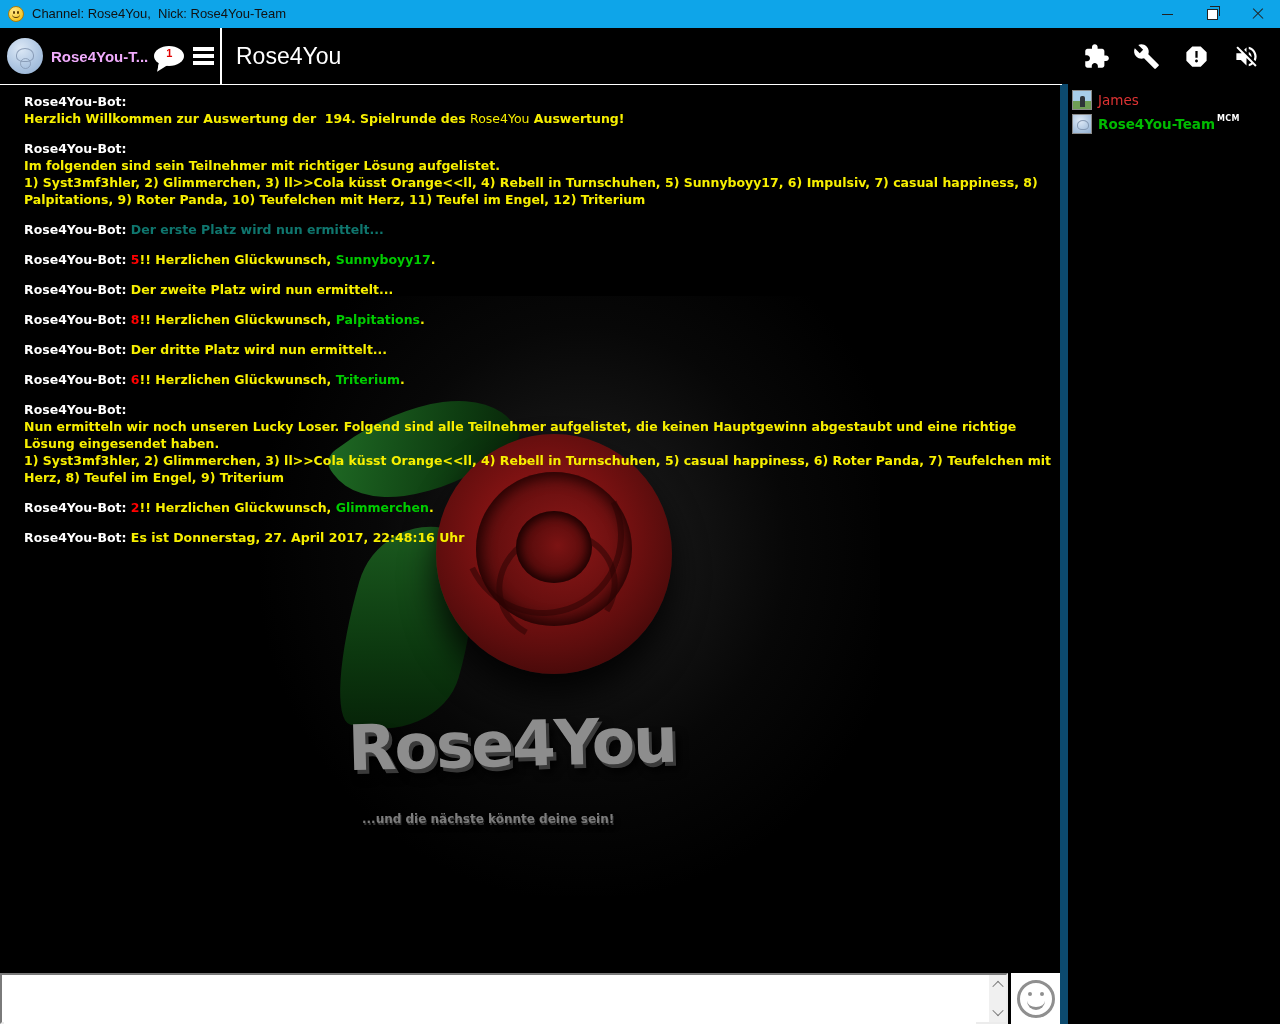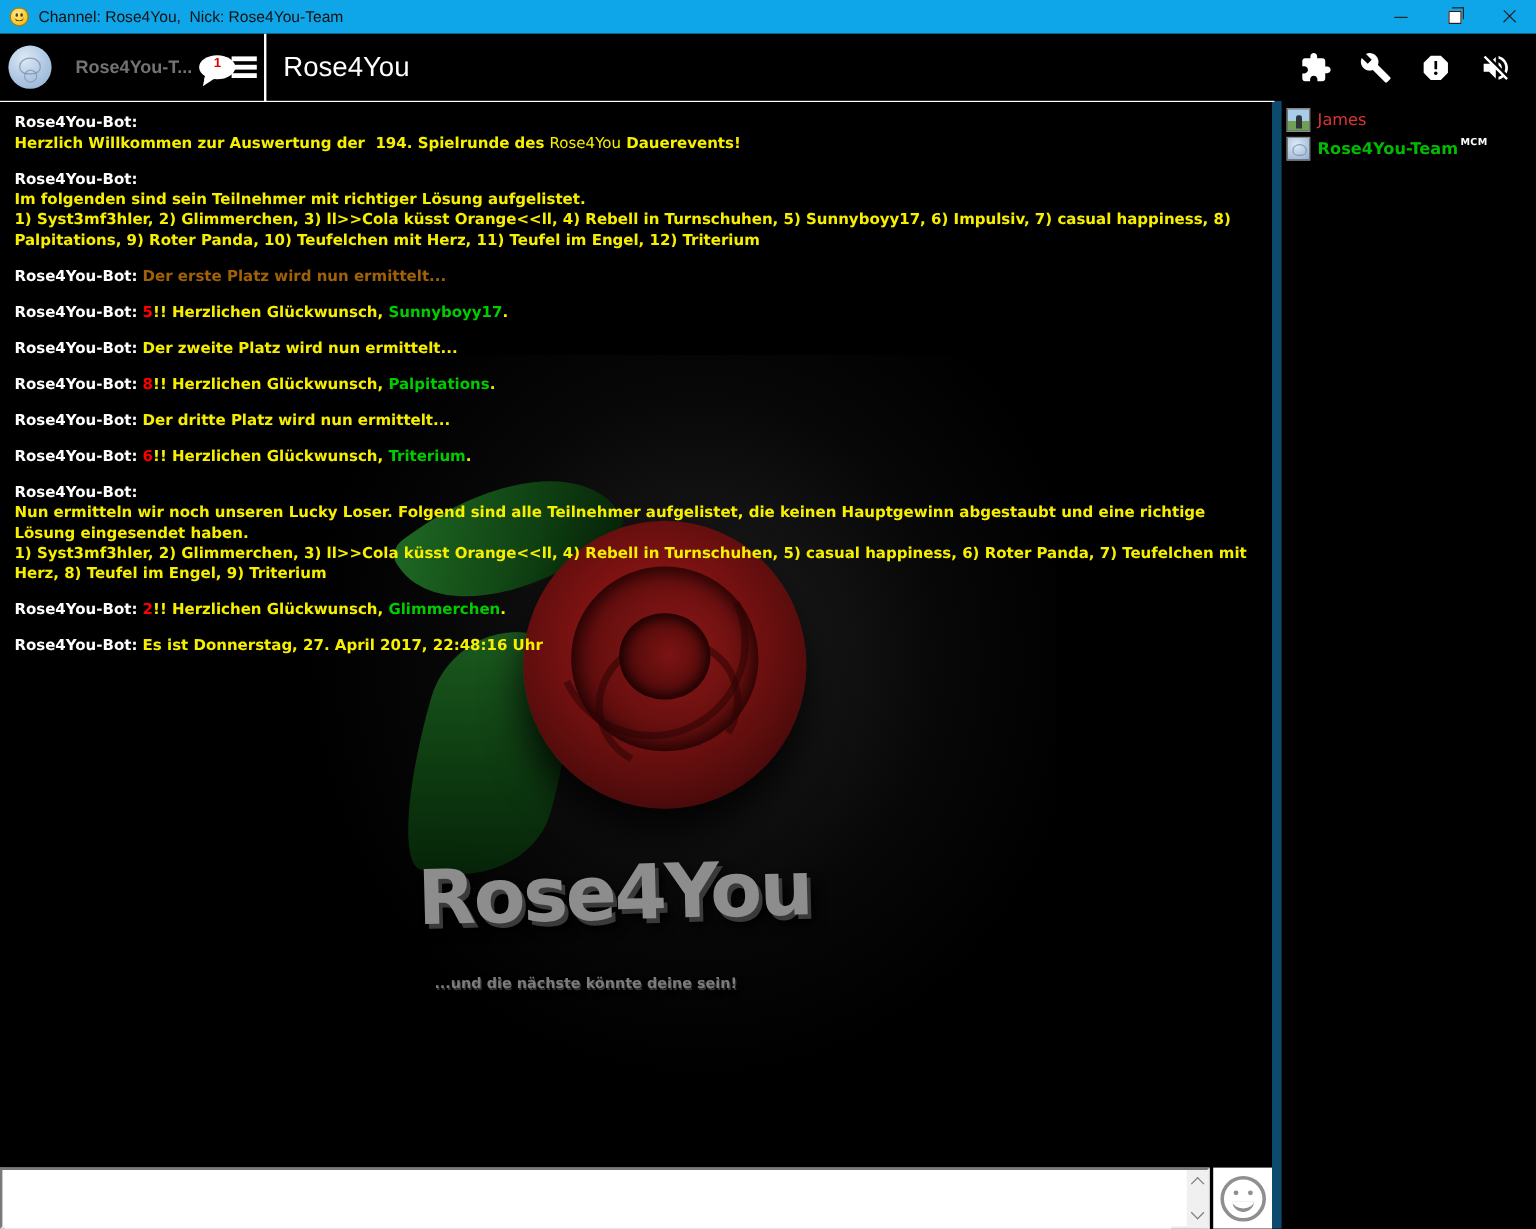--- a/index.html
+++ b/index.html
@@ -25,34 +25,34 @@
   .ico-close:before{transform:rotate(45deg);}
   .ico-close:after{transform:rotate(-45deg);}
   
   .header{position:absolute;top:28px;left:0;width:1280px;height:56px;background:#000;z-index:20;}
   .header:after{content:"";position:absolute;left:0;bottom:-1px;width:1062px;height:1px;background:#fff;}
   .tab{position:absolute;left:0;top:0;width:188px;height:56px;display:flex;align-items:center;padding-left:7px;box-sizing:border-box;}
   .tab-avatar{width:36px;height:36px;border-radius:50%;flex:0 0 36px;position:relative;
     background:radial-gradient(circle at 38% 30%,#dde9f6,#aec6e2 55%,#8fadd0);}
   .tab-avatar:before{content:"";position:absolute;left:9px;top:10px;width:16px;height:12px;border:1.5px solid #7d90ab;border-radius:50% 50% 40% 40%;opacity:.8;}
   .tab-avatar:after{content:"";position:absolute;left:13px;top:20px;width:9px;height:9px;border:1.5px solid #7d90ab;border-radius:50%;opacity:.7;}
-  .tab-label{color:#737373;font-weight:bold;font-size:15px;margin-left:20px;white-space:nowrap;}
+  .tab-label{color:#f0abfc;font-weight:bold;font-size:15px;margin-left:8px;white-space:nowrap;}
   .bubble{position:relative;margin-left:6px;width:30px;height:20px;background:#fff;border-radius:50%;flex:0 0 30px;}
   .bubble:after{content:"";position:absolute;left:4px;bottom:-7px;width:0;height:0;border:5px solid transparent;border-top-color:#fff;border-left-color:#fff;transform:rotate(12deg);}
   .bubble b{position:absolute;top:1px;left:0;width:100%;text-align:center;color:#e10000;font-size:11px;font-weight:bold;}
   .hamburger{position:absolute;left:193px;top:19px;width:21px;height:18px;}
   .hamburger i{display:block;width:21px;height:3.6px;background:#fff;margin-bottom:3.4px;}
   .tab-sep{position:absolute;left:220px;top:0;width:2px;height:57px;background:#fff;}
   .channel-title{position:absolute;left:236px;top:50%;transform:translateY(-50%);color:#fff;font-size:23px;}
   .header-icons{position:absolute;right:20px;top:0;height:56px;display:flex;align-items:center;gap:23px;}
   .hicon{width:27px;height:27px;display:flex;align-items:center;justify-content:center;}
   .hicon svg{width:27px;height:27px;fill:#fff;}
   
   .chat{position:absolute;top:84px;left:0;width:1060px;height:889px;background:#000;overflow:hidden;z-index:5;}
-  .messages{position:absolute;left:12px;top:9px;width:1042px;z-index:3;}
+  .messages{position:absolute;left:24px;top:9px;width:1042px;z-index:3;}
   .msg{margin:0 0 13px 0;font-family:"DejaVu Sans",sans-serif;font-weight:bold;font-size:12.5px;line-height:17px;}
   .msg-line{white-space:pre-wrap;}
   .msg span.plain{font-weight:normal;}
   
   .watermark{position:absolute;left:320px;top:252px;width:480px;height:540px;z-index:1;}
   .glow{position:absolute;left:-60px;top:-40px;right:-80px;bottom:-20px;
     background:radial-gradient(ellipse at 52% 42%,rgba(95,95,95,.34),rgba(45,45,45,.16) 45%,transparent 72%);}
   .leaf1{position:absolute;left:16px;top:62px;width:175px;height:102px;
     border-radius:10% 95% 15% 95%/15% 90% 10% 90%;transform:rotate(-36deg);
     background:linear-gradient(135deg,#1f6a24,#0e3d11 65%,#072408);}
@@ -178,29 +178,29 @@
       <div class="petal-arc arc1"></div>
       <div class="petal-arc arc2"></div>
       <div class="bloom-core"></div>
     </div>
     <div class="logo-text">Rose4You</div>
     <div class="logo-tagline">...und die nächste könnte deine sein!</div>
   </div>
   <div class="messages">
       <div class="msg">
         <div class="msg-line"><span style="color: rgb(255, 255, 255);">Rose4You-Bot:</span></div>
-        <div class="msg-line"><span style="color: rgb(247, 239, 0);">Herzlich Willkommen zur Auswertung der  194. Spielrunde des </span><span class="plain" style="color: rgb(247, 239, 0);">Rose4You</span><span style="color: rgb(247, 239, 0);"> Dauerevents!</span></div>
+        <div class="msg-line"><span style="color: rgb(247, 239, 0);">Herzlich Willkommen zur Auswertung der  194. Spielrunde des </span><span class="plain" style="color: rgb(247, 239, 0);">Rose4You</span><span style="color: rgb(247, 239, 0);"> Auswertung!</span></div>
       </div>
       <div class="msg">
         <div class="msg-line"><span style="color: rgb(255, 255, 255);">Rose4You-Bot:</span></div>
         <div class="msg-line"><span style="color: rgb(247, 239, 0);">Im folgenden sind sein Teilnehmer mit richtiger Lösung aufgelistet.</span></div>
         <div class="msg-line"><span style="color: rgb(247, 239, 0);">1) Syst3mf3hler, 2) Glimmerchen, 3) ll&gt;&gt;Cola küsst Orange&lt;&lt;ll, 4) Rebell in Turnschuhen, 5) Sunnyboyy17, 6) Impulsiv, 7) casual happiness, 8) Palpitations, 9) Roter Panda, 10) Teufelchen mit Herz, 11) Teufel im Engel, 12) Triterium</span></div>
       </div>
       <div class="msg">
-        <div class="msg-line"><span style="color: rgb(255, 255, 255);">Rose4You-Bot:</span><span style="color: #a16207;"> Der erste Platz wird nun ermittelt...</span></div>
+        <div class="msg-line"><span style="color: rgb(255, 255, 255);">Rose4You-Bot:</span><span style="color: #0f766e;"> Der erste Platz wird nun ermittelt...</span></div>
       </div>
       <div class="msg">
         <div class="msg-line"><span style="color: rgb(255, 255, 255);">Rose4You-Bot:</span><span style="color: rgb(255, 0, 0);"> 5</span><span style="color: rgb(247, 239, 0);">!! Herzlichen Glückwunsch, </span><span style="color: rgb(0, 204, 0);">Sunnyboyy17</span><span style="color: rgb(247, 239, 0);">.</span></div>
       </div>
       <div class="msg">
         <div class="msg-line"><span style="color: rgb(255, 255, 255);">Rose4You-Bot:</span><span style="color: rgb(247, 239, 0);"> Der zweite Platz wird nun ermittelt...</span></div>
       </div>
       <div class="msg">
         <div class="msg-line"><span style="color: rgb(255, 255, 255);">Rose4You-Bot:</span><span style="color: rgb(255, 0, 0);"> 8</span><span style="color: rgb(247, 239, 0);">!! Herzlichen Glückwunsch, </span><span style="color: rgb(0, 204, 0);">Palpitations</span><span style="color: rgb(247, 239, 0);">.</span></div>
       </div>

